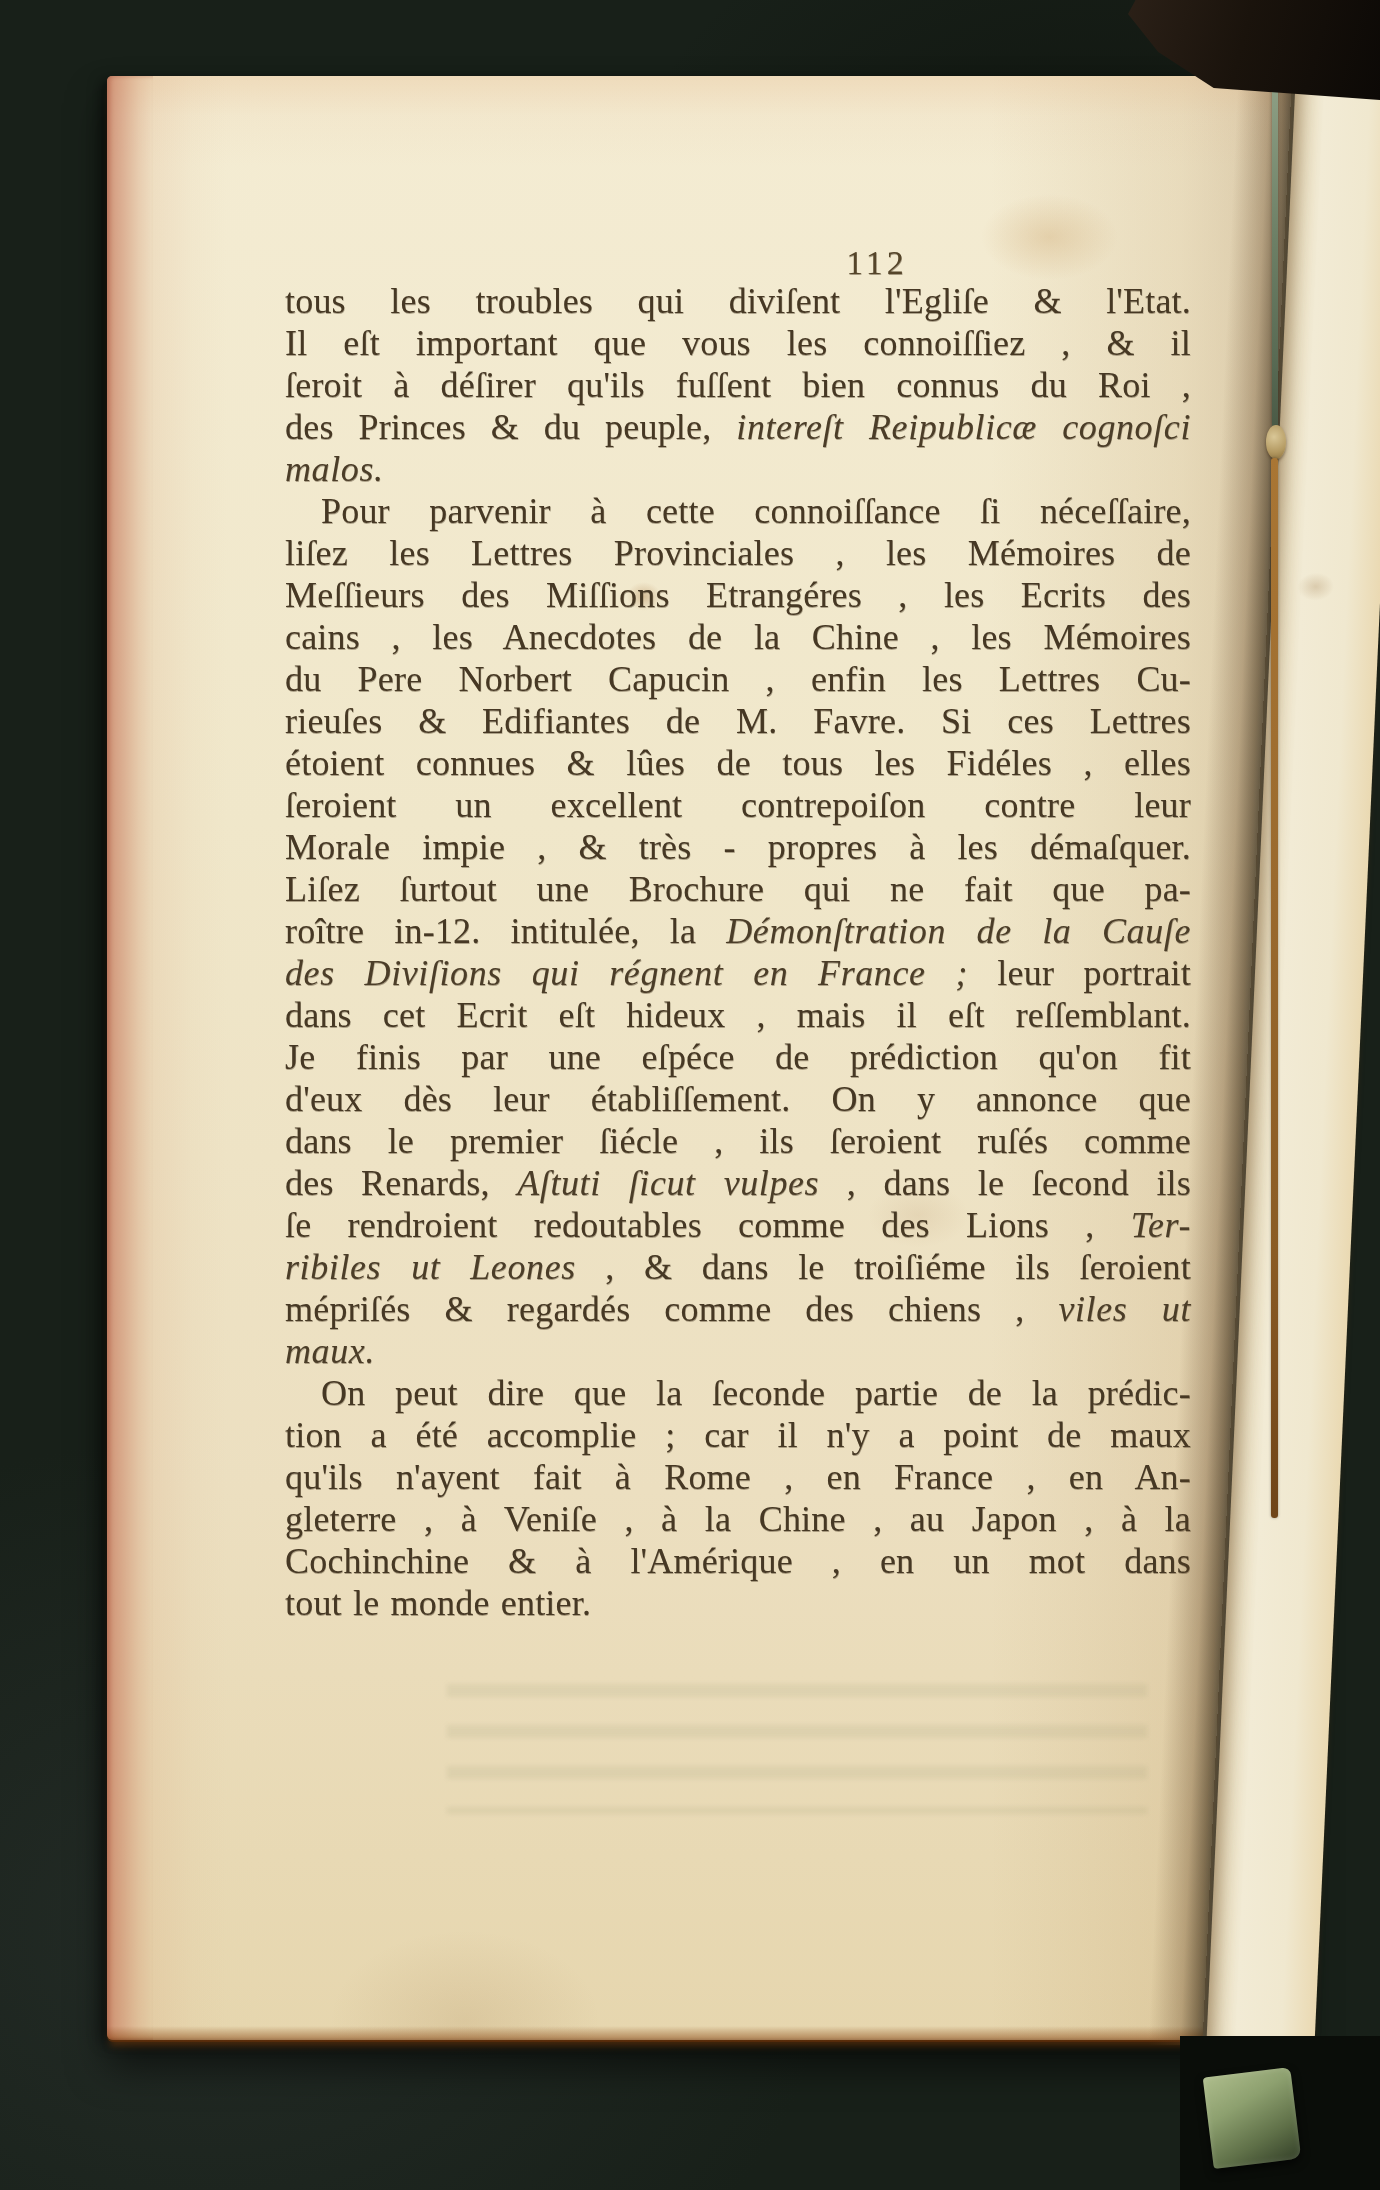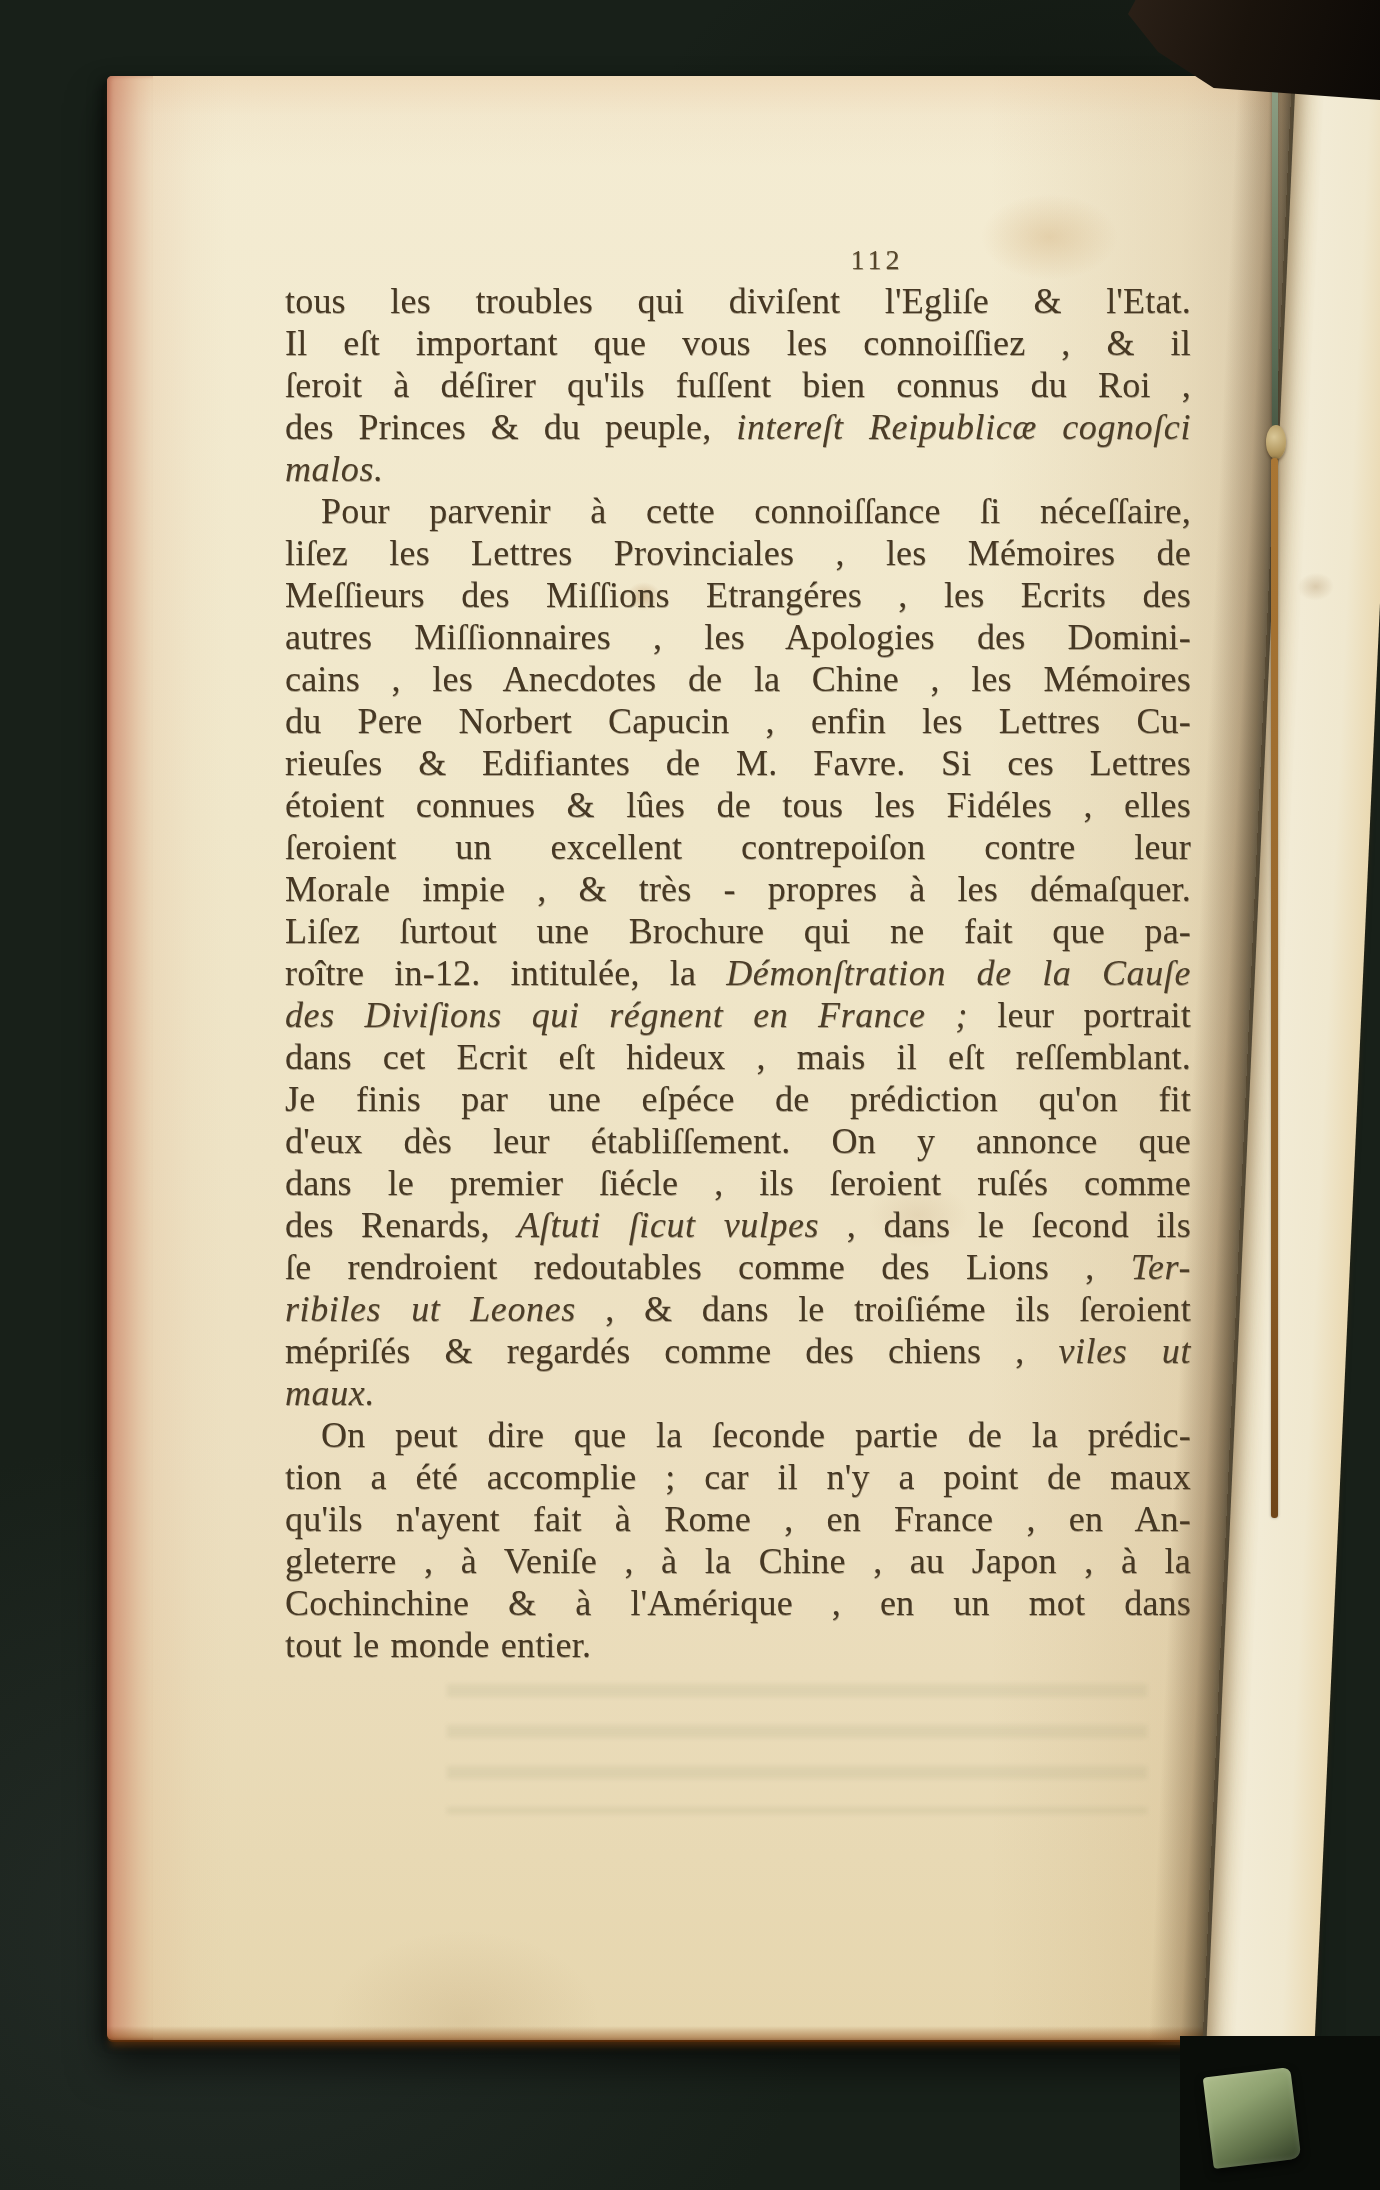--- a/index.html
+++ b/index.html
@@ -92,21 +92,21 @@
   .ribbon{
     left:1208px;top:2072px;width:88px;height:92px;
     transform:rotate(-7deg);border-radius:4px 8px 10px 4px;
     background:linear-gradient(155deg,#aebd8c 0%,#8da06f 35%,#5f7048 70%,#333f28 100%);
     box-shadow:inset 0 0 6px rgba(255,255,255,.15), 0 4px 8px rgba(0,0,0,.6);
   }
 
   
   .page-number{
     left:690px;top:168px;width:160px;text-align:center;
-    font-size:28px;letter-spacing:4px;color:#55452a;
+    font-size:34px;letter-spacing:4px;color:#55452a;
     text-shadow:.4px .5px .5px rgba(70,55,30,.45);
   }
   .text-block{
     left:178px;top:204px;width:906px;
     font-size:36px;line-height:42px;color:#463824;
     word-spacing:2px;letter-spacing:.2px;
     text-shadow:.4px .5px .45px rgba(62,48,26,.38);
   }
   .line{text-align:justify;text-align-last:justify;white-space:normal;}
   .line.no-just{text-align:center;text-align-last:left;}
@@ -123,21 +123,20 @@
   <div class="abs page-number">112</div>
   <div class="abs text-block">
       <div class="line"><span class="rm">tous les troubles qui diviſent l'Egliſe &amp; l'Etat.</span></div>
       <div class="line"><span class="rm">Il eſt important que vous les connoiſſiez , &amp; il</span></div>
       <div class="line"><span class="rm">ſeroit à déſirer qu'ils fuſſent bien connus du Roi ,</span></div>
       <div class="line"><span class="rm">des Princes &amp; du peuple, </span><span class="it">intereſt Reipublicæ cognoſci</span></div>
       <div class="line no-just"><span class="it">malos.</span></div>
       <div class="line indent"><span class="rm">Pour parvenir à cette connoiſſance ſi néceſſaire,</span></div>
       <div class="line"><span class="rm">liſez les Lettres Provinciales , les Mémoires de</span></div>
       <div class="line"><span class="rm">Meſſieurs des Miſſions Etrangéres , les Ecrits des</span></div>
-      <div class="line"><span class="rm">autres Miſſionnaires , les Apologies des Domini-</span></div>
       <div class="line"><span class="rm">cains , les Anecdotes de la Chine , les Mémoires</span></div>
       <div class="line"><span class="rm">du Pere Norbert Capucin , enfin les Lettres Cu-</span></div>
       <div class="line"><span class="rm">rieuſes &amp; Edifiantes de M. Favre. Si ces Lettres</span></div>
       <div class="line"><span class="rm">étoient connues &amp; lûes de tous les Fidéles , elles</span></div>
       <div class="line"><span class="rm">ſeroient un excellent contrepoiſon contre leur</span></div>
       <div class="line"><span class="rm">Morale impie , &amp; très - propres à les démaſquer.</span></div>
       <div class="line"><span class="rm">Liſez ſurtout une Brochure qui ne fait que pa-</span></div>
       <div class="line"><span class="rm">roître in-12. intitulée, la </span><span class="it">Démonſtration de la Cauſe</span></div>
       <div class="line"><span class="it">des Diviſions qui régnent en France ;</span><span class="rm"> leur portrait</span></div>
       <div class="line"><span class="rm">dans cet Ecrit eſt hideux , mais il eſt reſſemblant.</span></div>

